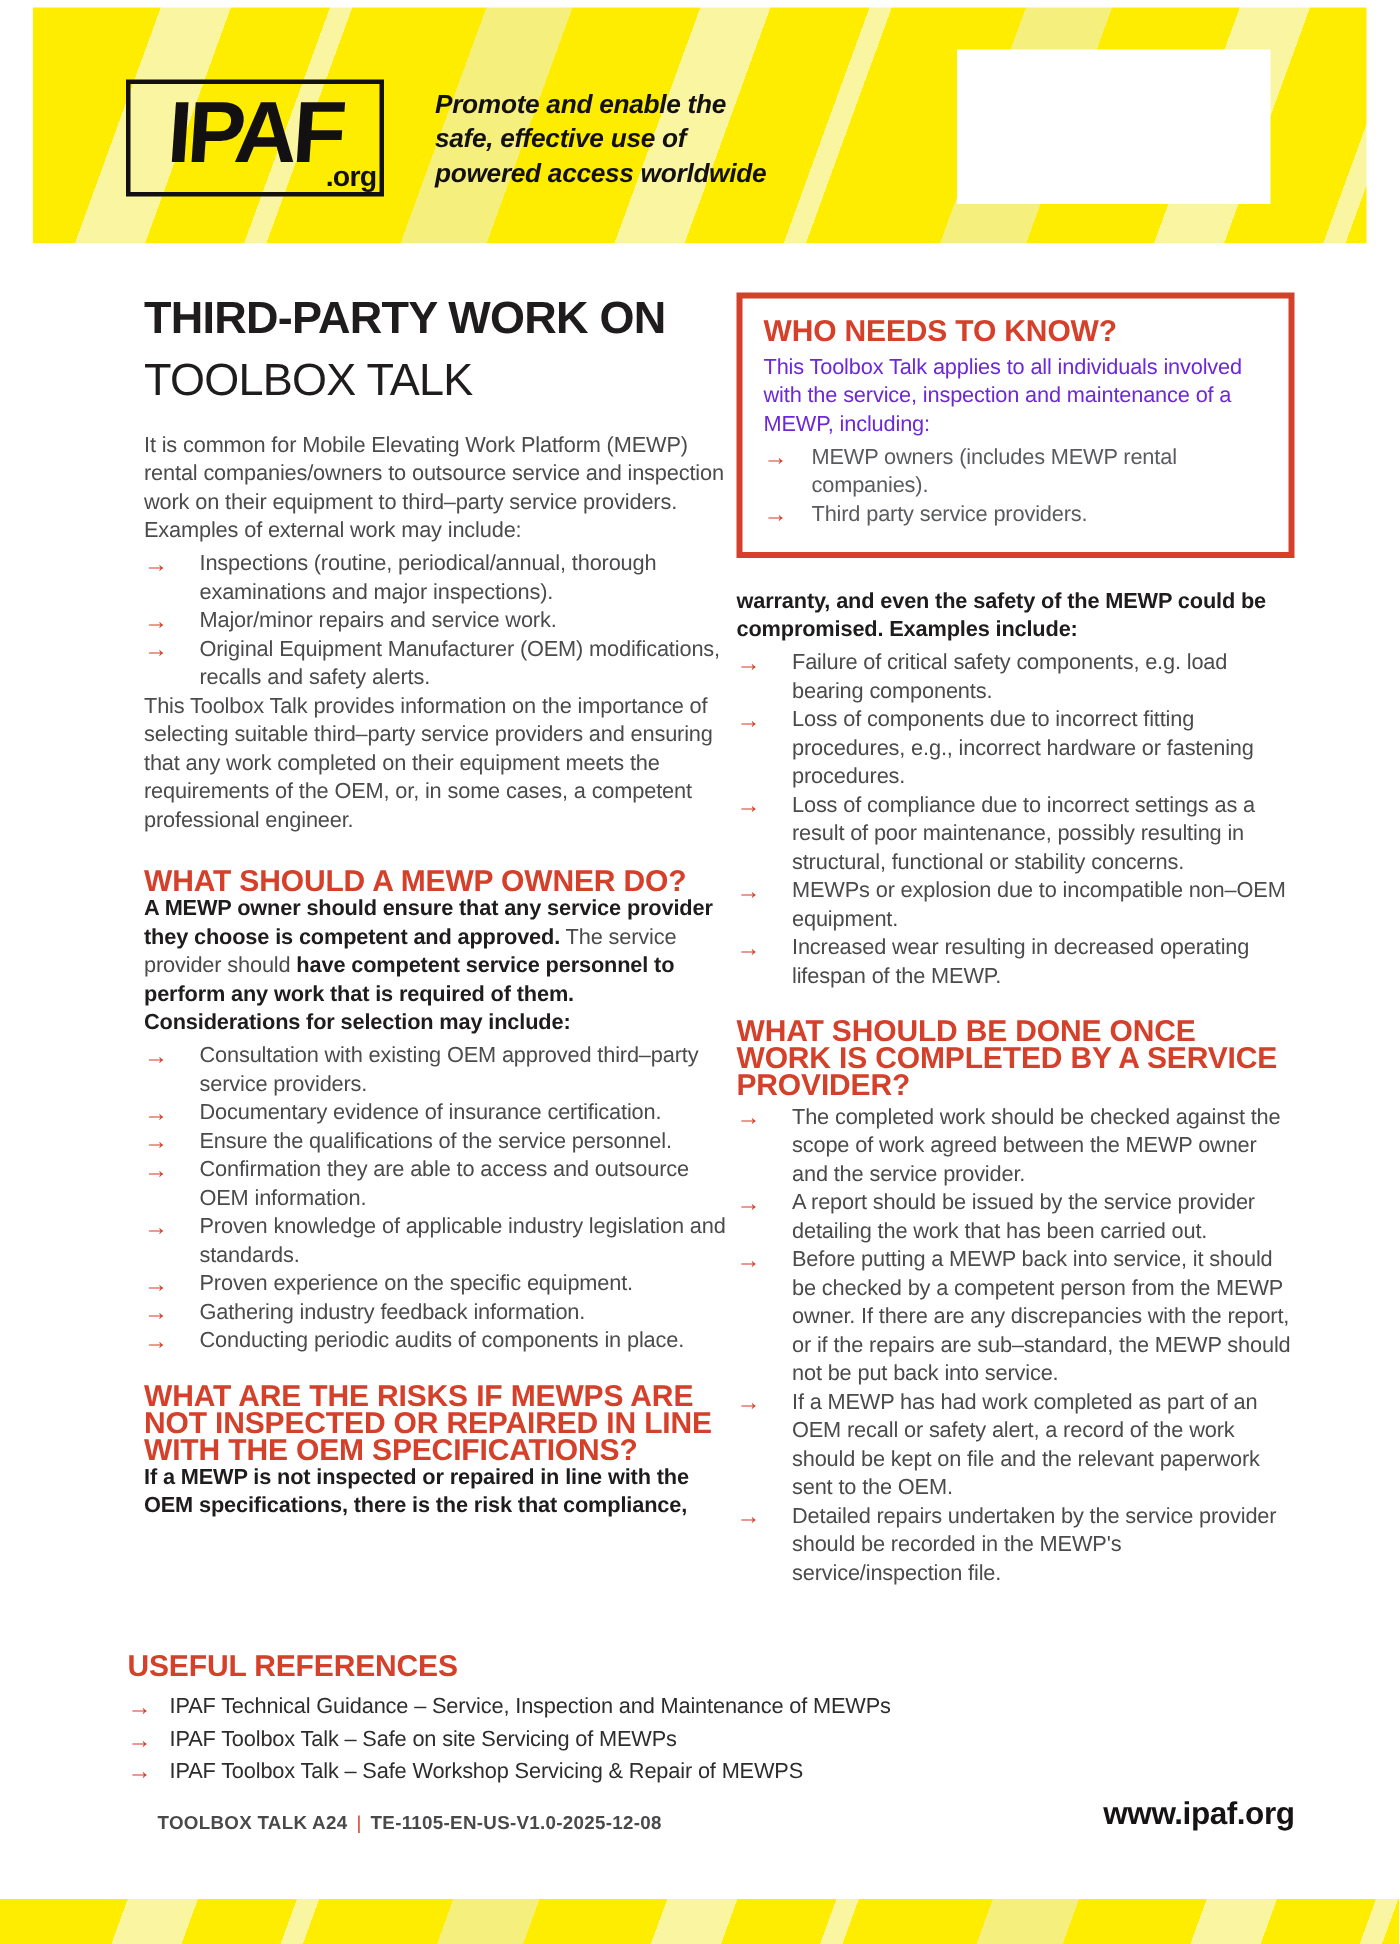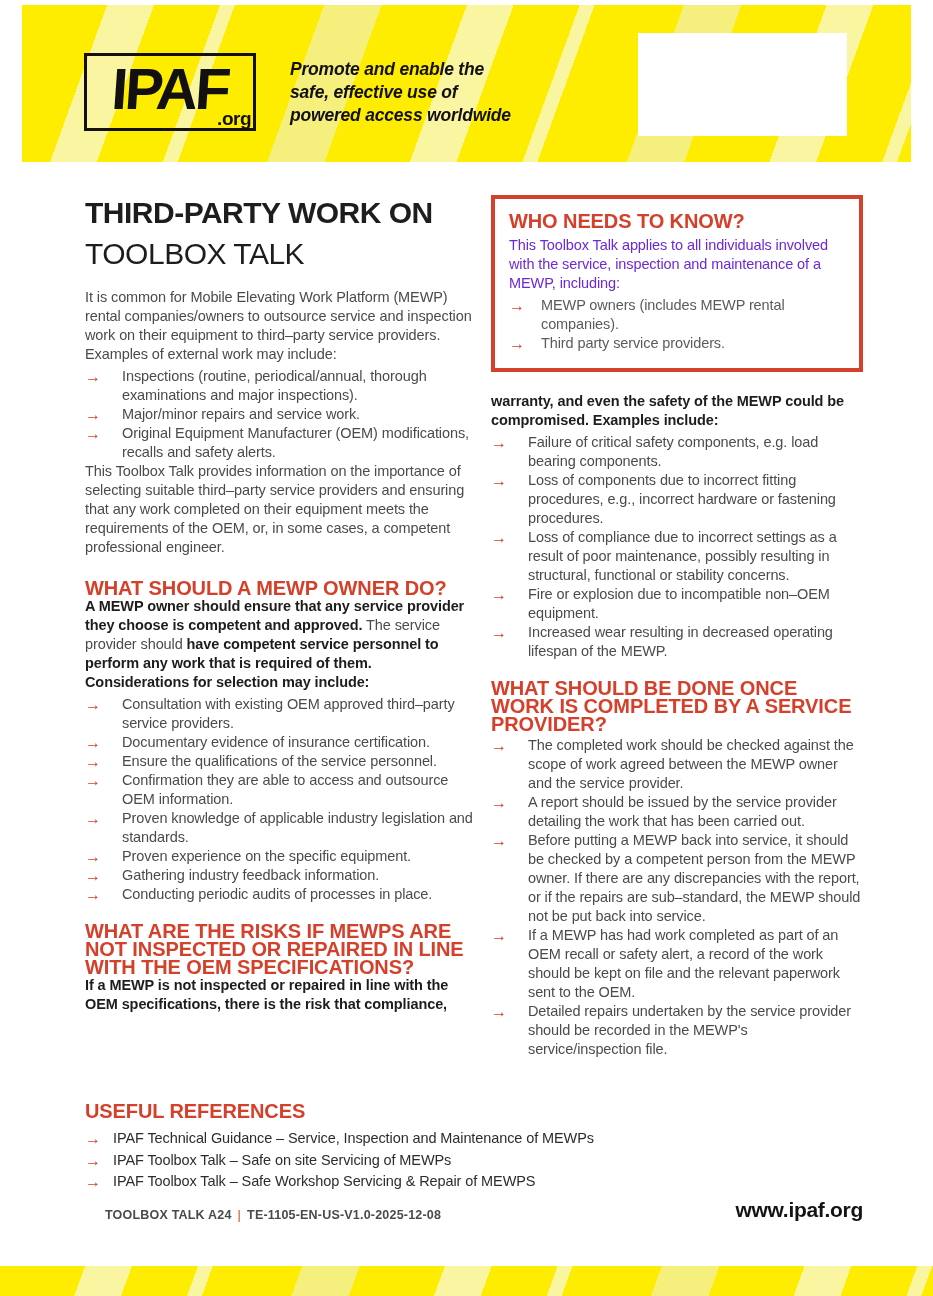--- a/index.html
+++ b/index.html
@@ -25,21 +25,21 @@
   .logo-org{
     position:absolute;right:2px;bottom:-2px;font-size:19px;font-weight:bold;color:#131011;letter-spacing:-0.5px;
   }
   .tagline{
     position:absolute;left:268px;top:53px;font-size:17.5px;font-weight:bold;font-style:italic;
     color:#131011;line-height:23px;letter-spacing:-0.2px;
   }
   .header-whitebox{position:absolute;left:616px;top:28px;width:209px;height:103px;background:#ffffff;}
   
   .col{position:absolute;top:192px;}
-  .col-left{left:85px;width:390px;}
+  .col-left{left:96px;width:390px;}
   .col-right{left:491px;width:372px;top:195px;}
   .title{
     margin:0;font-size:30px;line-height:42px;font-weight:bold;color:#1f1c1d;letter-spacing:-0.5px;
   }
   .title span{display:block;}
   .subtitle{font-size:30px;line-height:40px;font-weight:normal;color:#1f1c1d;letter-spacing:-0.5px;}
   .body{margin:0;font-size:14.5px;line-height:19px;color:#4b4b4d;}
   .intro{margin-top:14px;}
   .bold-black{color:#1f1c1d;font-weight:bold;}
   .run-bold{color:#1f1c1d;font-weight:bold;}
@@ -143,21 +143,21 @@
       <div class="bitem">
           <span class="arrow">→</span>
           <span>Proven experience on the specific equipment.</span>
         </div>
       <div class="bitem">
           <span class="arrow">→</span>
           <span>Gathering industry feedback information.</span>
         </div>
       <div class="bitem">
           <span class="arrow">→</span>
-          <span>Conducting periodic audits of processes in place.</span>
+          <span>Conducting periodic audits of components in place.</span>
         </div>
     </div>
 
     <h2 class="red-heading sp18">WHAT ARE THE RISKS IF MEWPS ARE NOT INSPECTED OR REPAIRED IN LINE WITH THE OEM SPECIFICATIONS?</h2>
     <p class="body bold-black">If a MEWP is not inspected or repaired in line with the OEM specifications, there is the risk that compliance,</p>
   </div>
 
   <div class="col col-right">
     <div class="who-box">
       <h2 class="red-heading">WHO NEEDS TO KNOW?</h2>
@@ -184,21 +184,21 @@
       <div class="bitem">
           <span class="arrow">→</span>
           <span>Loss of components due to incorrect fitting procedures, e.g., incorrect hardware or fastening procedures.</span>
         </div>
       <div class="bitem">
           <span class="arrow">→</span>
           <span>Loss of compliance due to incorrect settings as a result of poor maintenance, possibly resulting in structural, functional or stability concerns.</span>
         </div>
       <div class="bitem">
           <span class="arrow">→</span>
-          <span>Fire or explosion due to incompatible non–OEM equipment.</span>
+          <span>MEWPs or explosion due to incompatible non–OEM equipment.</span>
         </div>
       <div class="bitem">
           <span class="arrow">→</span>
           <span>Increased wear resulting in decreased operating lifespan of the MEWP.</span>
         </div>
     </div>
 
     <h2 class="red-heading sp18">WHAT SHOULD BE DONE ONCE WORK IS COMPLETED BY A SERVICE PROVIDER?</h2>
 
     <div class="blist">

